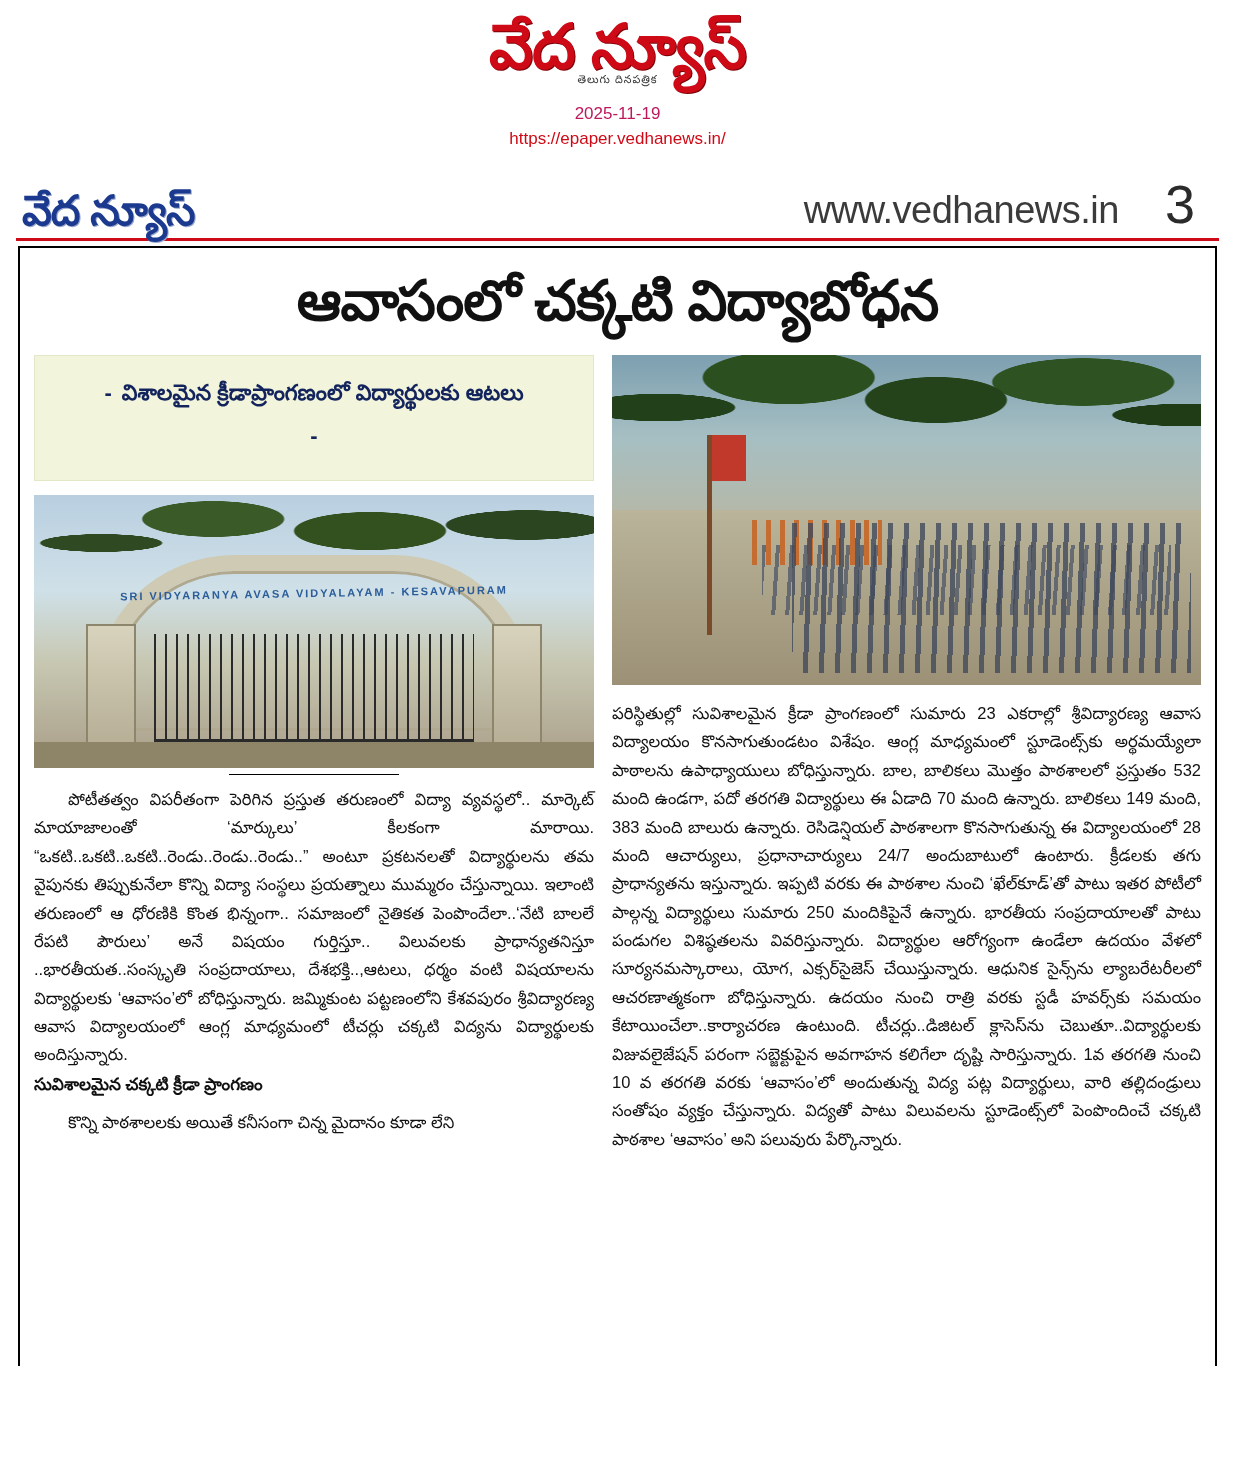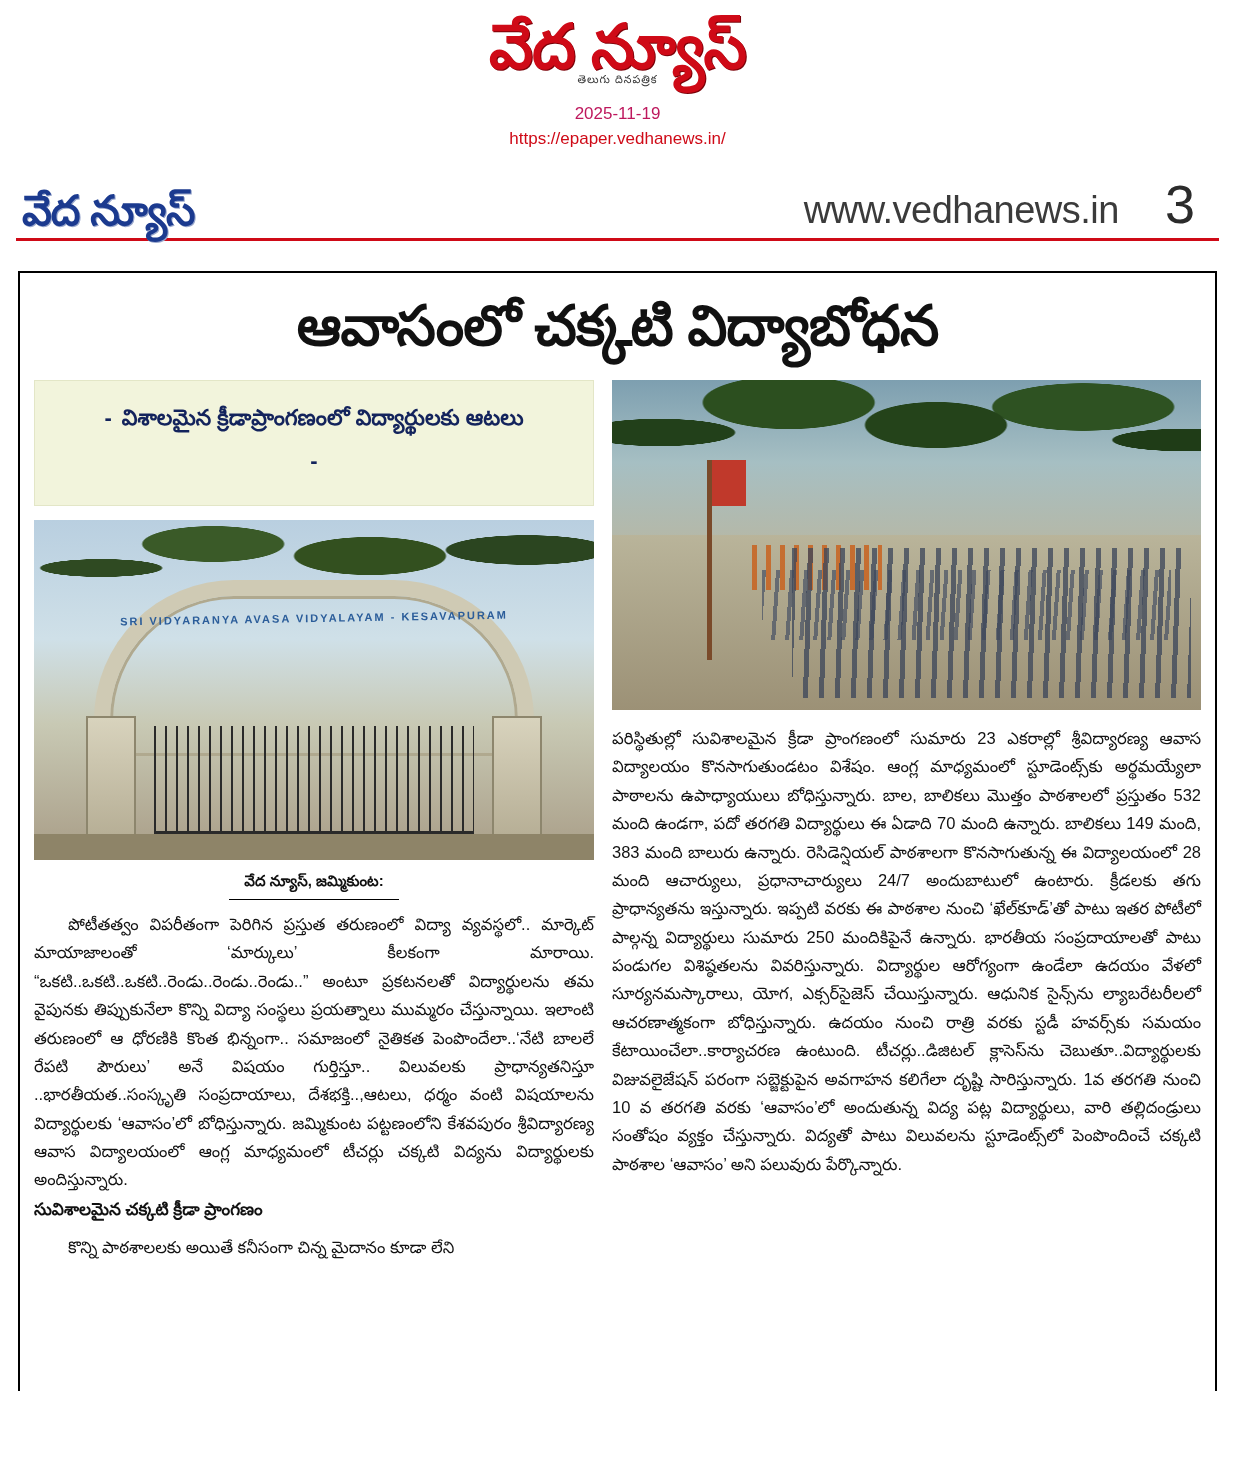--- a/index.html
+++ b/index.html
@@ -80,21 +80,21 @@
     color: #2b2b2b;
     line-height: 1;
   }
   .rule-red {
     margin: 6px 16px 0 16px;
     border-top: 3px solid #cf0a17;
   }
 
   
   .article {
-    margin: 30px 18px 0 18px;
+    margin: 5px 18px 0 18px;
     border-left: 2px solid #000;
     border-top: 2px solid #000;
     border-right: 2px solid #000;
     height: 1120px;
     box-sizing: border-box;
     padding: 16px 14px 0 14px;
     position: relative;
   }
   .headline {
     text-align: center;
@@ -138,21 +138,21 @@
   .bullet .dash { flex: 0 0 auto; }
   .bullet .btext { max-width: 420px; }
 
   
   .photo {
     position: relative;
     overflow: hidden;
     background: #cdd6c5;
   }
   .photo-gate {
-    height: 340px;
+    height: 273px;
     margin-top: 14px;
     background: linear-gradient(#b9cfe0 0%, #cfe0e8 35%, #c8c9b4 60%, #a89c86 100%);
   }
   .photo-parade {
     height: 330px;
     background: linear-gradient(#7d9fb0 0%, #a6bfc3 25%, #b9b6a0 55%, #a39478 100%);
   }
   
   .gate-trees {
     position: absolute; top: 0; left: 0; right: 0; height: 120px;
@@ -308,21 +308,20 @@
         <div class="gate-trees"></div>
         <div class="gate-arch">
           <div class="gate-arch-text">SRI VIDYARANYA AVASA VIDYALAYAM - KESAVAPURAM</div>
         </div>
         <div class="gate-pillar l"></div>
         <div class="gate-pillar r"></div>
         <div class="gate-bars"></div>
         <div class="gate-ground"></div>
       </div>
 
-      <div class="photo-caption">వేద న్యూస్, జమ్మికుంట:</div>
       <div class="caption-rule"></div>
 
       <div class="body-text">
         <p>పోటీతత్వం విపరీతంగా పెరిగిన ప్రస్తుత తరుణంలో విద్యా వ్యవస్థలో.. మార్కెట్ మాయాజాలంతో ‘మార్కులు’ కీలకంగా మారాయి. “ఒకటి..ఒకటి..ఒకటి..రెండు..రెండు..రెండు..” అంటూ ప్రకటనలతో విద్యార్థులను తమ వైపునకు తిప్పుకునేలా కొన్ని విద్యా సంస్థలు ప్రయత్నాలు ముమ్మరం చేస్తున్నాయి. ఇలాంటి తరుణంలో ఆ ధోరణికి కొంత భిన్నంగా.. సమాజంలో నైతికత పెంపొందేలా..‘నేటి బాలలే రేపటి పౌరులు’ అనే విషయం గుర్తిస్తూ.. విలువలకు ప్రాధాన్యతనిస్తూ ..భారతీయత..సంస్కృతి సంప్రదాయాలు, దేశభక్తి..,ఆటలు, ధర్మం వంటి విషయాలను విద్యార్థులకు ‘ఆవాసం’లో బోధిస్తున్నారు. జమ్మికుంట పట్టణంలోని కేశవపురం శ్రీవిద్యారణ్య ఆవాస విద్యాలయంలో ఆంగ్ల మాధ్యమంలో టీచర్లు చక్కటి విద్యను విద్యార్థులకు అందిస్తున్నారు.</p>
       </div>
       <div class="subhead">సువిశాలమైన చక్కటి క్రీడా ప్రాంగణం</div>
       <div class="body-text">
         <p>కొన్ని పాఠశాలలకు అయితే కనీసంగా చిన్న మైదానం కూడా లేని</p>
       </div>
     </div>

